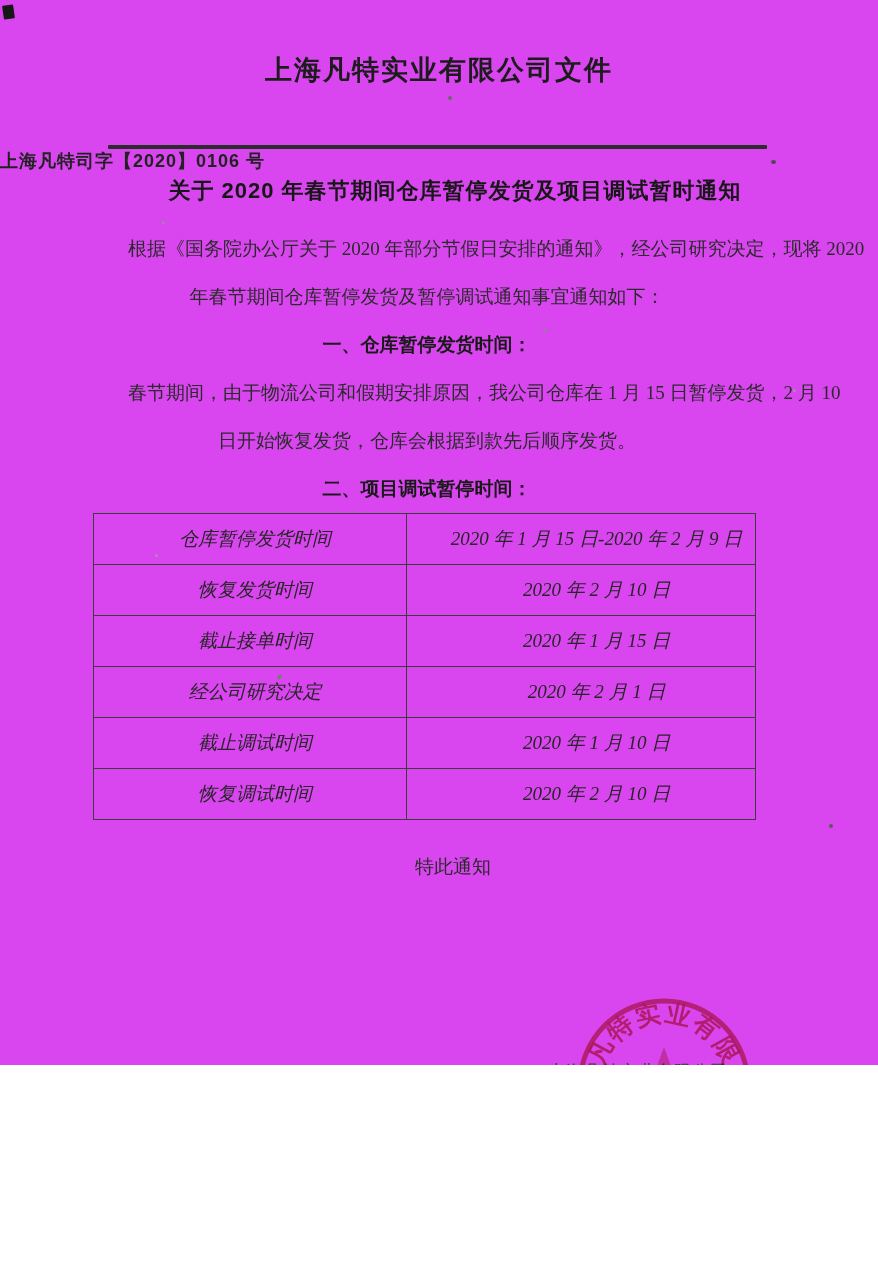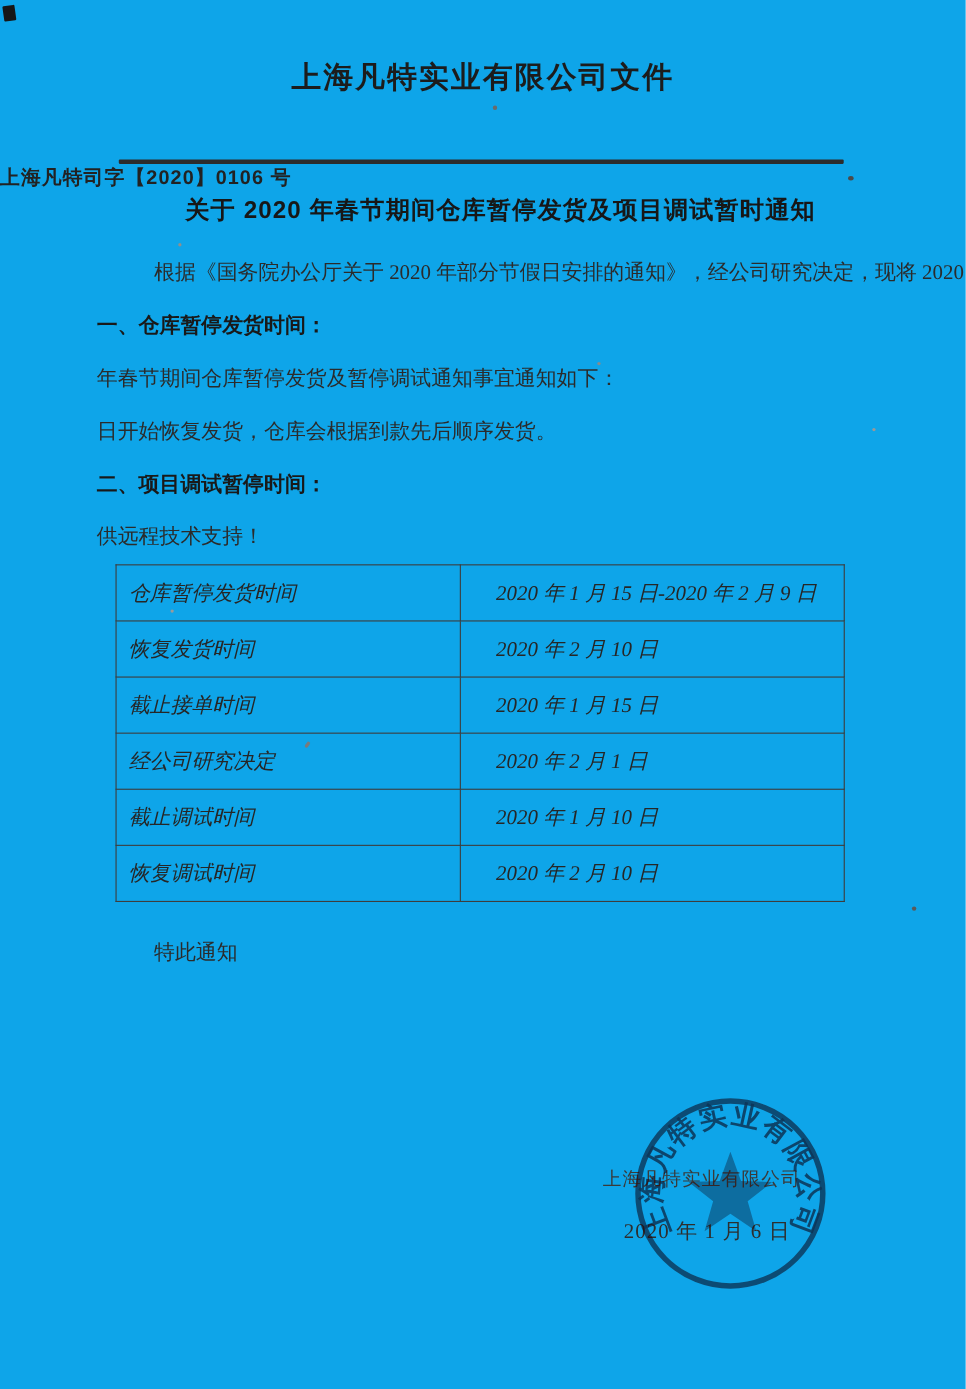--- a/index.html
+++ b/index.html
@@ -1,20 +1,20 @@
 <!DOCTYPE html>
 <html><head>
 <meta charset="utf-8">
 <style>
   html, body { margin: 0; padding: 0; background: #ffffff; }
   #page {
     position: relative;
     width: 878px;
-    height: 1263px;
-    background: #0ea5e9;
+    height: 1065px;
+    background: #d946ef;
     overflow: hidden;
     font-family: "Liberation Serif", serif;
     color: #2e2e2e;
   }
   
   .org-title {
     position: absolute;
     top: 52px; left: 0; width: 100%;
     text-align: center;
     font-family: "Liberation Sans", sans-serif;
@@ -48,22 +48,23 @@
     font-family: "Liberation Sans", sans-serif;
     font-weight: bold;
     font-size: 22px;
     letter-spacing: 1px;
     color: #171717;
     margin-left: 16px;
   }
   
   #content {
     position: absolute;
-    top: 225px; left: 88px;
+    top: 225px; left: 76px;
     width: 702px;
+    text-align: center;
   }
   .bline {
     height: 48px;
     line-height: 48px;
     font-size: 19px;
     white-space: nowrap;
     color: #2b2b2b;
   }
   .bline.indent { padding-left: 52px; }
   .bline.heading {
@@ -145,27 +146,27 @@
 
 <div id="page">
 
   <div class="org-title">上海凡特实业有限公司文件</div>
   <div class="doc-number">上海凡特司字【2020】0106 号</div>
   <div class="header-rule"></div>
   <div class="doc-title">关于 2020 年春节期间仓库暂停发货及项目调试暂时通知</div>
 
   <div id="content">
     <div class="bline indent">根据《国务院办公厅关于 2020 年部分节假日安排的通知》，经公司研究决定，现将 2020</div>
+    <div class="bline">年春节期间仓库暂停发货及暂停调试通知事宜通知如下：</div>
+
     <div class="bline heading">一、仓库暂停发货时间：</div>
-
-    <div class="bline">年春节期间仓库暂停发货及暂停调试通知事宜通知如下：</div>
+    <div class="bline indent">春节期间，由于物流公司和假期安排原因，我公司仓库在 1 月 15 日暂停发货，2 月 10</div>
     <div class="bline">日开始恢复发货，仓库会根据到款先后顺序发货。</div>
 
     <div class="bline heading">二、项目调试暂停时间：</div>
-    <div class="bline">供远程技术支持！</div>
 
     <table class="sched-table">
       <tbody>
         <tr>
           <td class="c1">仓库暂停发货时间</td>
           <td class="c2">2020 年 1 月 15 日-2020 年 2 月 9 日</td>
         </tr>
         <tr>
           <td class="c1">恢复发货时间</td>
           <td class="c2">2020 年 2 月 10 日</td>

